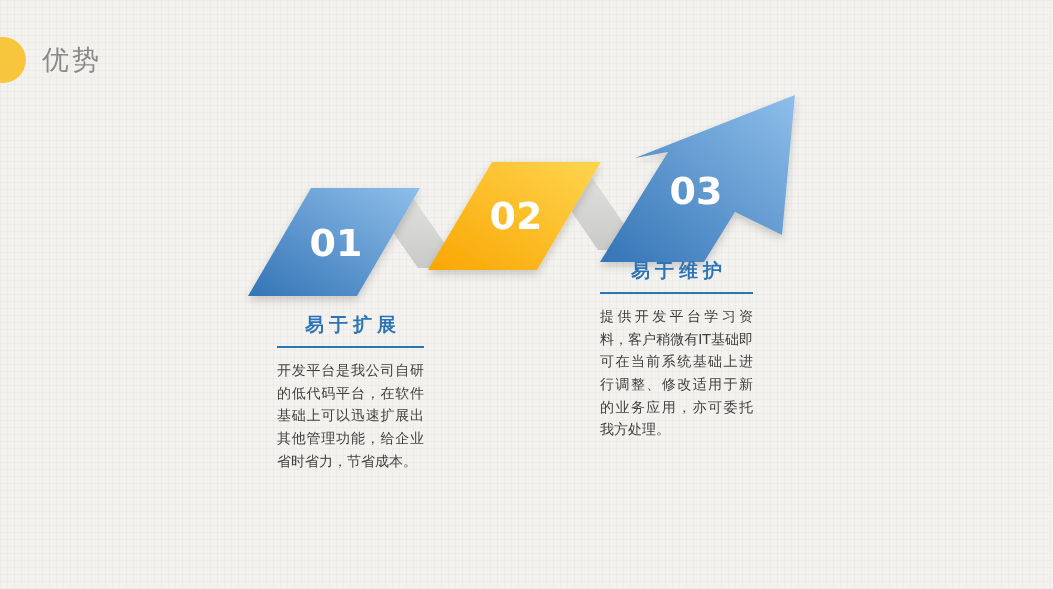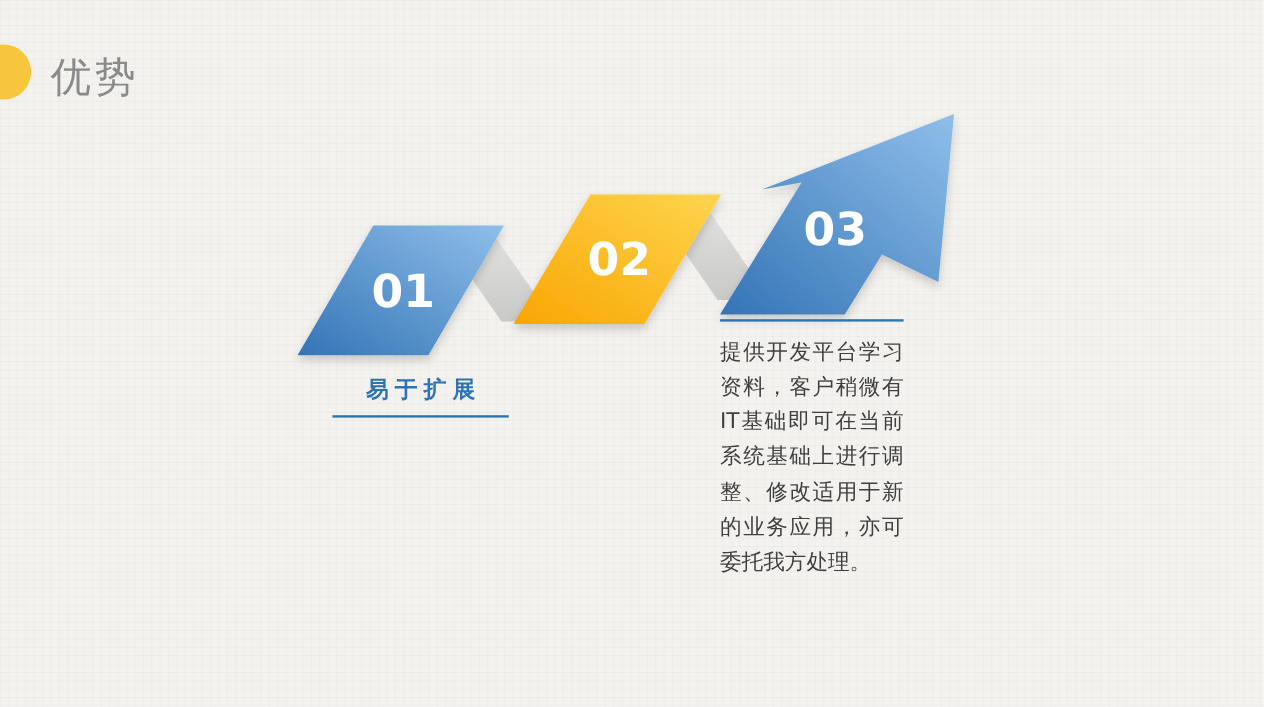--- a/index.html
+++ b/index.html
@@ -15,21 +15,21 @@
     font-family:"DejaVu Sans","Liberation Sans",sans-serif;
   }
   .decor-circle{
     position:absolute;left:-20px;top:37px;
     width:46px;height:46px;border-radius:50%;
     background:#F8C63D;
   }
   .page-title{
     position:absolute;left:42px;top:42px;
     margin:0;
-    font-size:34px;font-weight:400;color:#8a8a8a;
+    font-size:27px;font-weight:400;color:#8a8a8a;
     letter-spacing:3px;
   }
   .diagram{
     position:absolute;left:0;top:0;width:1053px;height:589px;
     pointer-events:none;
   }
   .step-number{
     font-family:"DejaVu Sans","Liberation Sans",sans-serif;
     font-weight:700;font-size:38px;fill:#ffffff;
   }
@@ -42,21 +42,21 @@
     letter-spacing:5px;padding-left:5px;
     white-space:nowrap;
   }
   .col-title.blue{color:#2E74B5;}
   .col-title.yellow{color:#FFB900;}
   .col-underline{height:2px;width:100%;margin-top:8px;}
   .col-underline.blue{background:#2E74B5;}
   .col-underline.yellow{background:#FFC000;}
   .col-body{
     margin:11px 0 0 0;
-    font-size:18px;line-height:1.62;color:#3f3f3f;
+    font-size:14px;line-height:1.62;color:#3f3f3f;
     text-align:justify;
   }
 </style>
 </head>
 <body>
 
 <div class="slide">
 
   <div class="decor-circle"></div>
   <h1 class="page-title">优势</h1>
@@ -90,21 +90,23 @@
     <polygon points="600,262 668,152 635,158 795,95 782,235 735,212 704,262" fill="url(#blueGrad)" filter="url(#softShadow)"></polygon>
 
     <text class="step-number" x="336" y="256" text-anchor="middle">01</text>
     <text class="step-number" x="516" y="229" text-anchor="middle">02</text>
     <text class="step-number" x="696" y="204" text-anchor="middle">03</text>
   </svg>
 
   <div class="col col-1">
     <div class="col-title blue">易于扩展</div>
     <div class="col-underline blue"></div>
+    <p class="col-body">开发平台是我公司自研的低代码平台，在软件基础上可以迅速扩展出其他管理功能，给企业省时省力，节省成本。</p>
   </div>
 
 
   <div class="col col-3">
+    <div class="col-title blue">易于维护</div>
     <div class="col-underline blue"></div>
     <p class="col-body">提供开发平台学习资料，客户稍微有IT基础即可在当前系统基础上进行调整、修改适用于新的业务应用，亦可委托我方处理。</p>
   </div>
 
 </div>
 
 </body></html>

